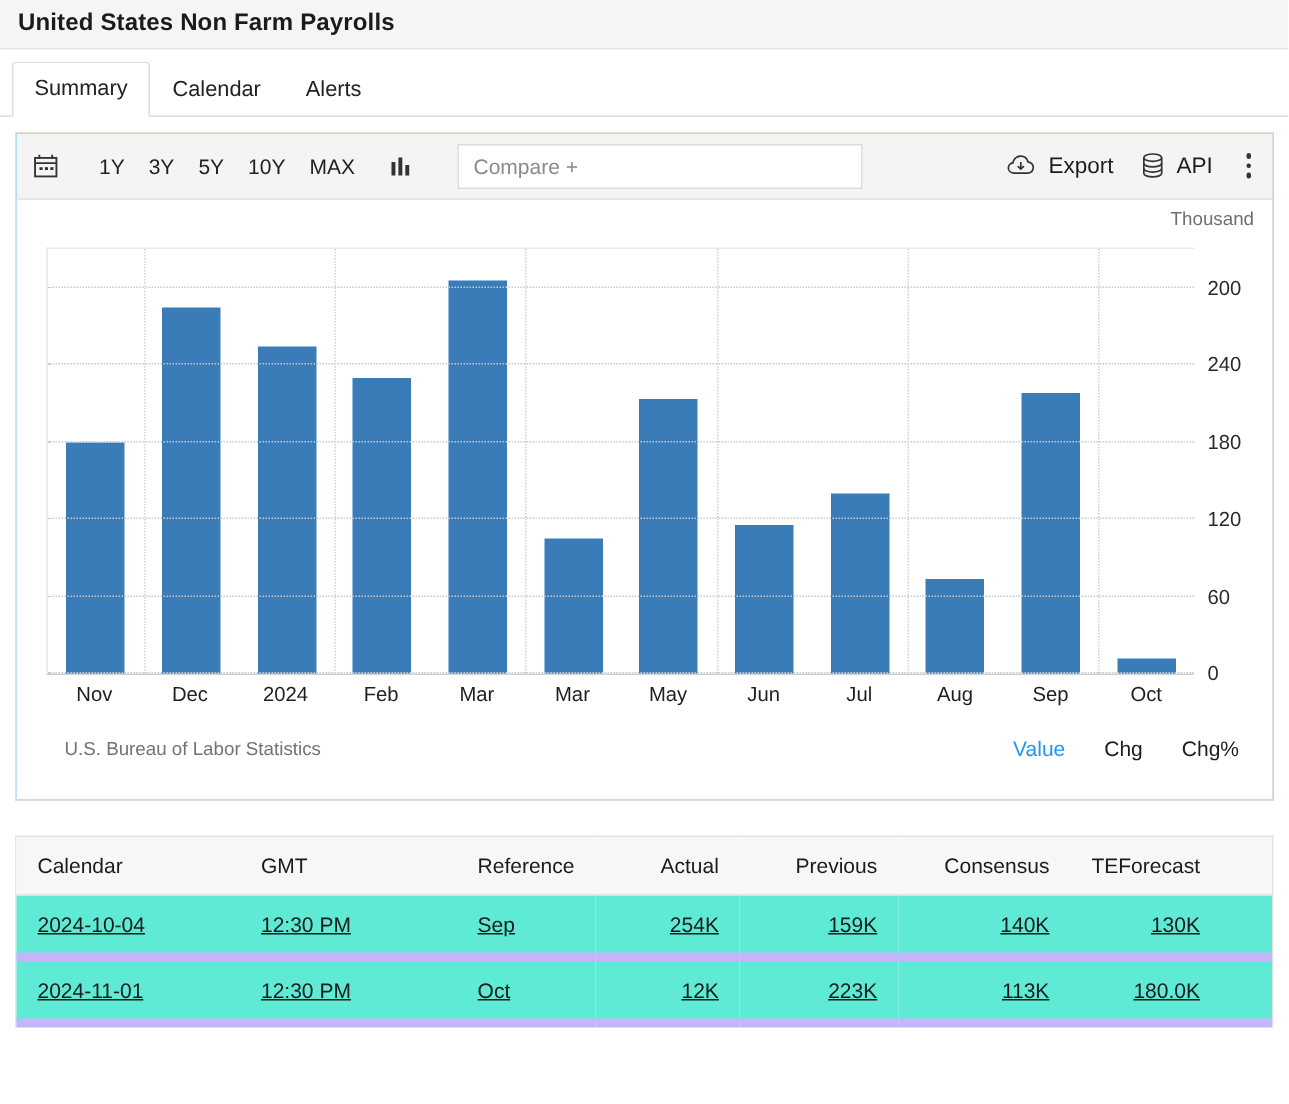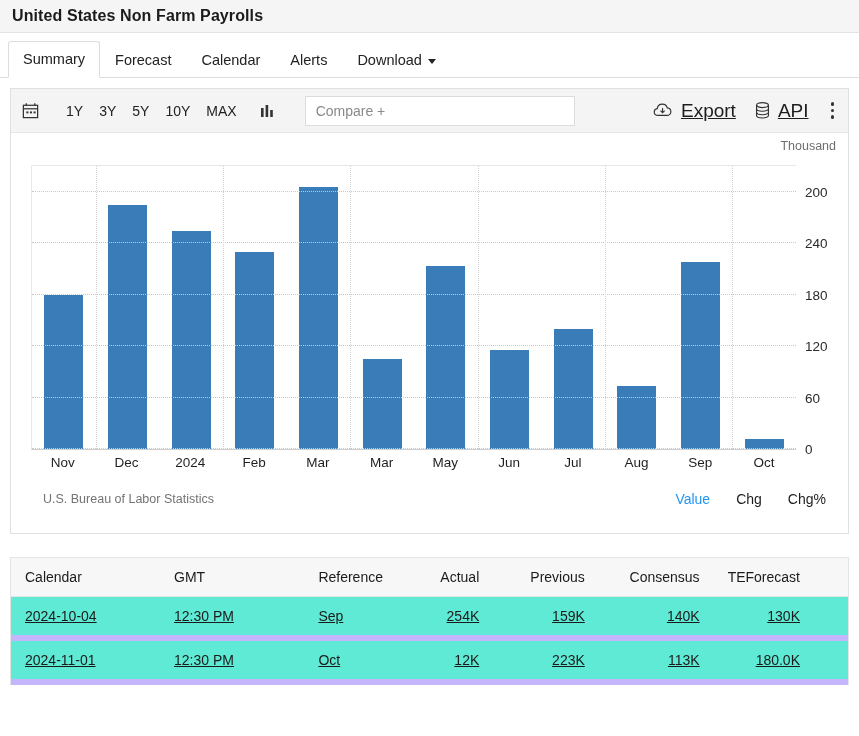--- a/index.html
+++ b/index.html
@@ -120,26 +120,25 @@
   .compare::placeholder { color: #8a8a8a; opacity: 1; }
   .tb-right {
     margin-left: auto;
     display: flex;
     align-items: center;
     gap: 0;
   }
   .tb-act {
     display: inline-flex;
     align-items: center;
-    font-size: 19px;
+    font-size: 15px;
     color: #1d1d1d;
     cursor: pointer;
     margin-left: 18px;
     white-space: nowrap;
-    text-decoration: underline;
   }
   .tb-act svg { margin-right: 7px; }
   .kebab {
     margin-left: 22px;
     margin-right: 4px;
     cursor: pointer;
     display: inline-flex;
     flex-direction: column;
     gap: 3px;
   }
@@ -302,30 +301,24 @@
 
 <div class="titlebar">
   <h1>United States Non Farm Payrolls</h1>
 </div>
 
 <div class="tabs">
   <div class="tab active">
     <span>Summary</span>
   </div>
   <div class="tab">
-    <span>Forecast</span>
-  </div>
-  <div class="tab">
     <span>Calendar</span>
   </div>
   <div class="tab">
     <span>Alerts</span>
-  </div>
-  <div class="tab">
-    <span>Download</span><span class="caret"></span>
   </div>
 </div>
 
 <div class="card">
 
   <div class="toolbar">
 
     <span class="tb-icon cal-icon">
       <svg width="19" height="19" viewBox="0 0 20 20" fill="none">
         <rect x="2.5" y="4.5" width="15" height="13" stroke="#333" stroke-width="1.3"></rect>

